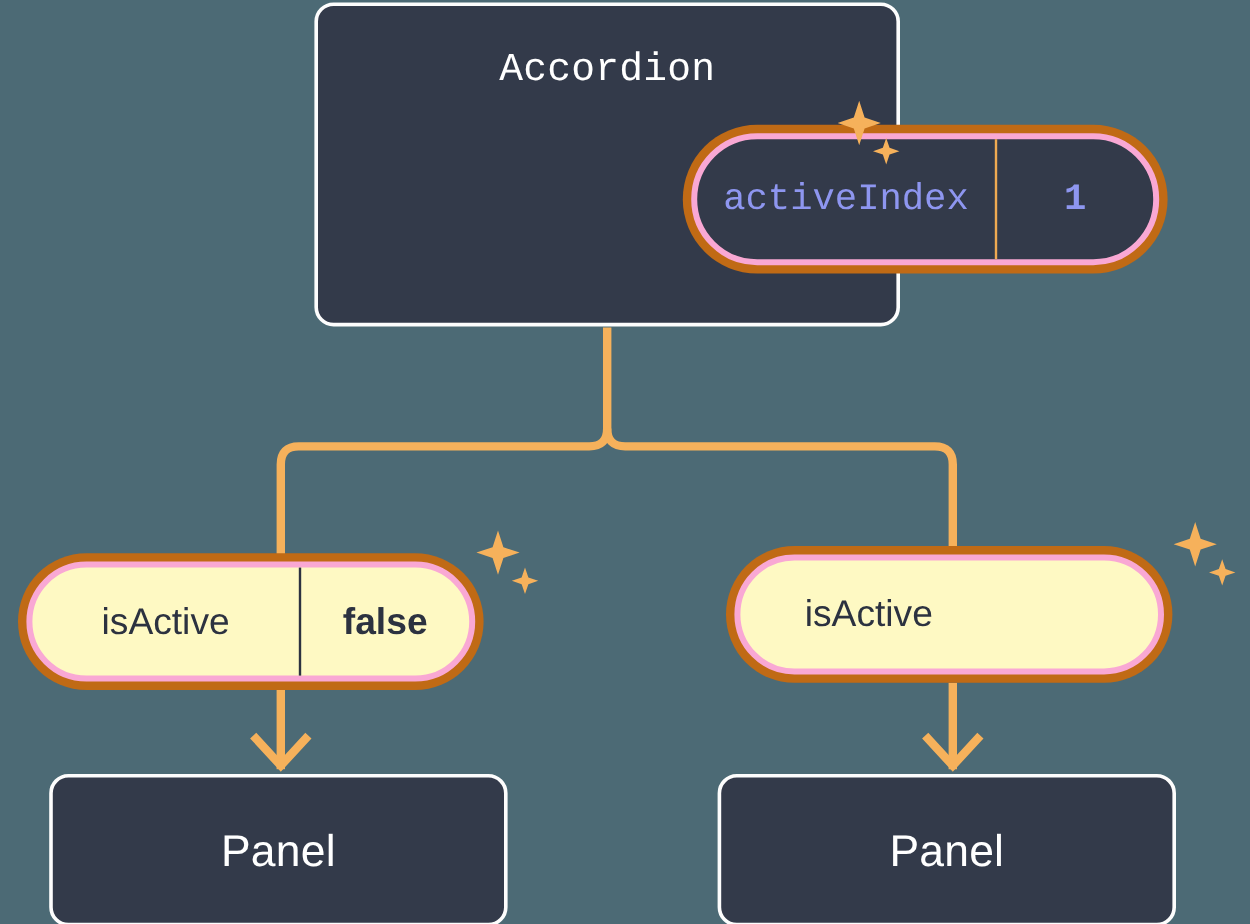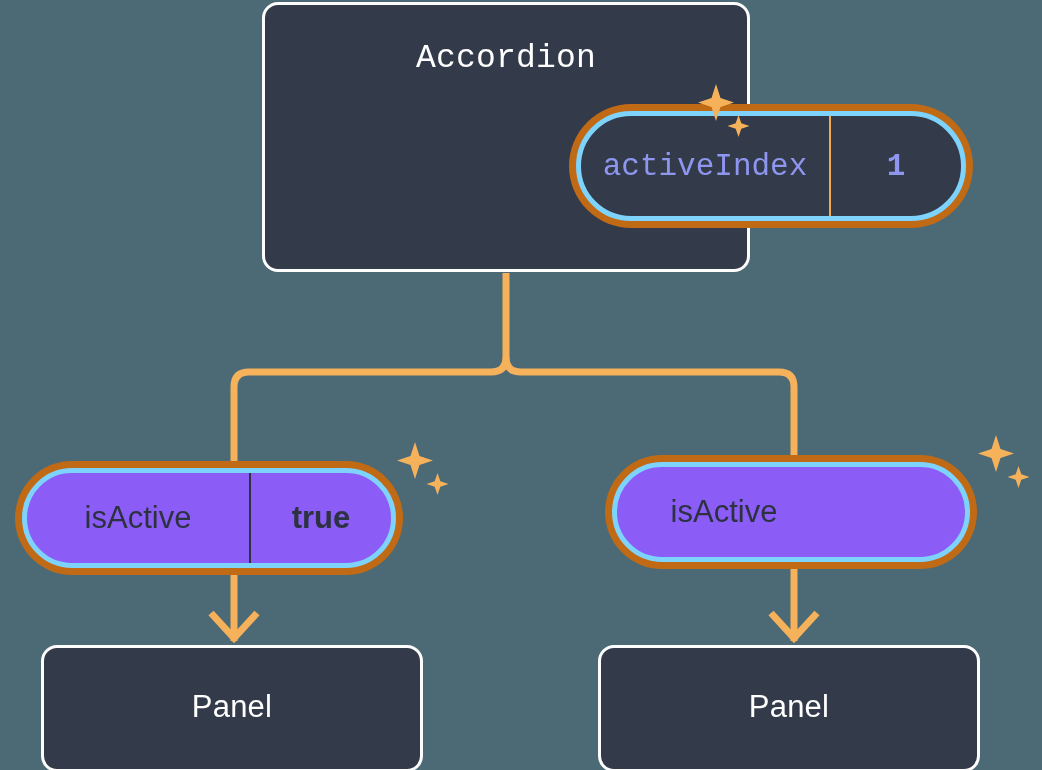--- a/index.html
+++ b/index.html
@@ -46,52 +46,52 @@
   }
 
   .panel-card {
     width: 382px; height: 127px;
   }
   #panel-left  { left: 41px;  top: 645px; }
   #panel-right { left: 598px; top: 645px; }
   .panel-card .card-title {
     position: absolute;
     left: 0; right: 0; top: 41px;
-    font-size: 31px;
+    font-size: 37px;
   }
 
   
   .pill {
     position: absolute;
     display: flex;
     align-items: stretch;
     border-radius: 999px;
     
-    border: 5px solid #7dd3fc;
+    border: 5px solid #f9a8d4;
     box-shadow: 0 0 0 7px #c06a15;
   }
   .pill .seg {
     display: flex;
     align-items: center;
     justify-content: center;
     white-space: nowrap;
   }
 
   
   #pill-activeindex {
     left: 311px; top: 106px;
     width: 390px; height: 110px;
     background: #333a4a;
   }
   #pill-activeindex .seg { color: #8e96f0; font-size: 31px; }
   #pill-activeindex .seg.key   { width: 248px; }
   #pill-activeindex .seg.value { width: 132px; font-weight: 700; border-left: 2px solid #f0aa52; }
 
   
-  .pill-purple { background: #8b5cf6; height: 100px; }
+  .pill-purple { background: #fef9c3; height: 100px; }
   .pill-purple .seg { color: #2c3240; font-size: 31px; }
   .pill-purple .seg.key   { font-weight: 400; }
   .pill-purple .seg.value { font-weight: 700; border-left: 2px solid #2c3240; }
 
   #pill-isactive-left  { left: 22px;  top: 468px; width: 374px; }
   #pill-isactive-left  .seg.key   { width: 222px; }
   #pill-isactive-left  .seg.value { width: 142px; }
 
   #pill-isactive-right { left: 612px; top: 462px; width: 358px; }
   #pill-isactive-right .seg.key   { width: 214px; }
@@ -142,21 +142,21 @@
     </div>
   </div>
 
   <svg class="sparkles" id="sparkle-accordion" width="62" height="62" viewBox="0 0 62 62" xmlns="http://www.w3.org/2000/svg">
     <path fill="#f6b15b" d="M23 2 L27.5 16 L41 20.5 L27.5 25 L23 39 L18.5 25 L5 20.5 L18.5 16 Z"></path>
     <path fill="#f6b15b" d="M45.5 33 L48.3 41.2 L56.5 44 L48.3 46.8 L45.5 55 L42.7 46.8 L34.5 44 L42.7 41.2 Z"></path>
   </svg>
 
   <div class="pill pill-purple" id="pill-isactive-left">
     <div class="seg key">isActive</div>
-    <div class="seg value">true</div>
+    <div class="seg value">false</div>
   </div>
 
   <svg class="sparkles" id="sparkle-left-badge" width="62" height="62" viewBox="0 0 62 62" xmlns="http://www.w3.org/2000/svg">
     <path fill="#f6b15b" d="M23 2 L27.5 16 L41 20.5 L27.5 25 L23 39 L18.5 25 L5 20.5 L18.5 16 Z"></path>
     <path fill="#f6b15b" d="M45.5 33 L48.3 41.2 L56.5 44 L48.3 46.8 L45.5 55 L42.7 46.8 L34.5 44 L42.7 41.2 Z"></path>
   </svg>
 
   <div class="pill pill-purple" id="pill-isactive-right">
     <div class="seg key">isActive</div>
   </div>

